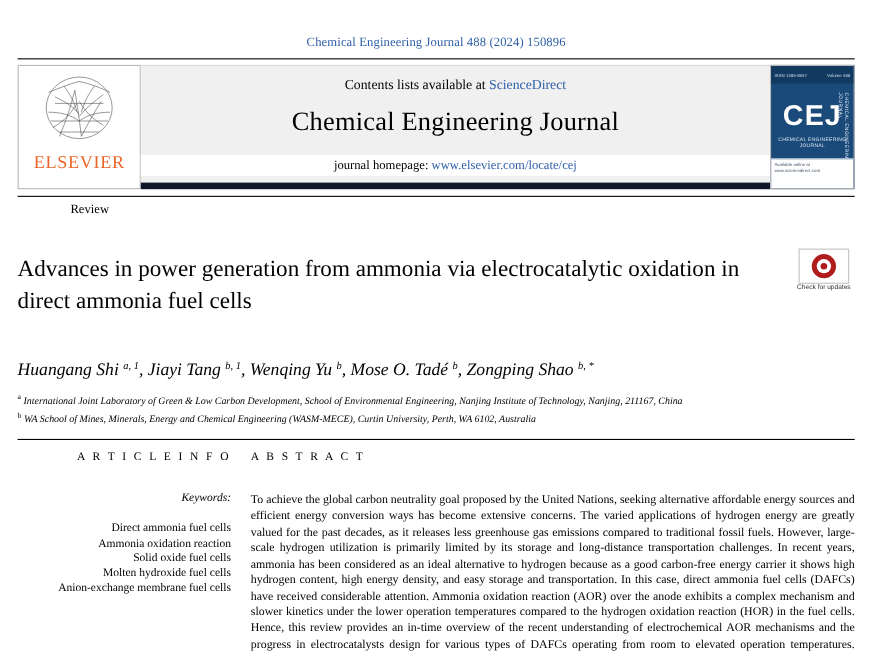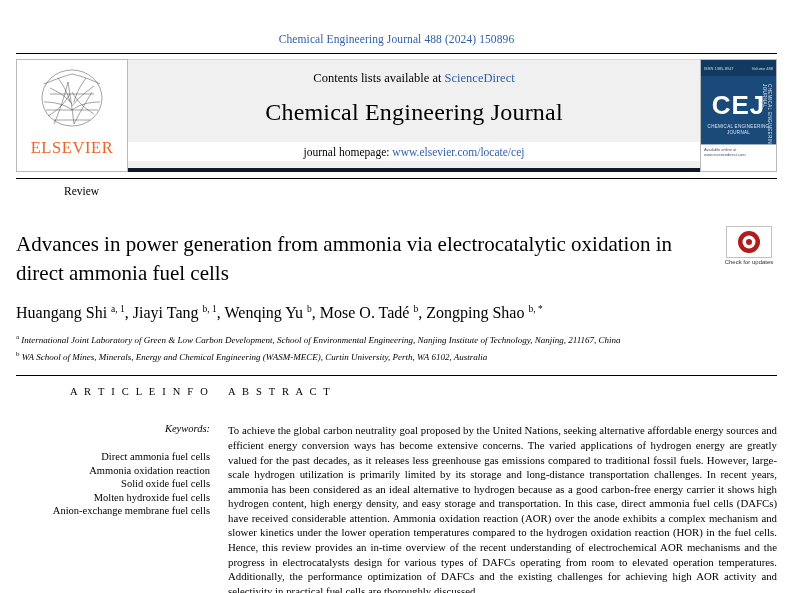--- a/index.html
+++ b/index.html
@@ -61,21 +61,21 @@
     font-size: 16.5px;
     letter-spacing: 0.6px;
     color: #ec6528;
     margin-top: 2px;
     font-weight: normal;
   }
   .center-box {
     flex: 1;
     background: #f0f0f0;
     border-top: 1px solid #d8d8d8;
-    border-bottom: 4px solid #0f172a;
+    border-bottom: 6px solid #0f172a;
     display: flex;
     flex-direction: column;
     justify-content: center;
     align-items: center;
     position: relative;
   }
   .contents-line {
     font-size: 12.5px;
     margin-top: 4px;
   }
@@ -203,21 +203,22 @@
   }
   .crossmark-label {
     font-size: 6px;
     font-family: "Liberation Sans", sans-serif;
     color: #333;
     margin-top: 1px;
     line-height: 7px;
   }
   .authors {
     font-size: 16px;
-    margin-top: 16px;
+    margin-top: 40px;
+    font-style: italic;
   }
   .authors sup { font-size: 9.5px; }
   .affil {
     font-size: 9px;
     line-height: 13px;
     margin-top: 9px;
     font-style: italic;
   }
   .affil sup { font-style: normal; font-size: 7px; }
 

